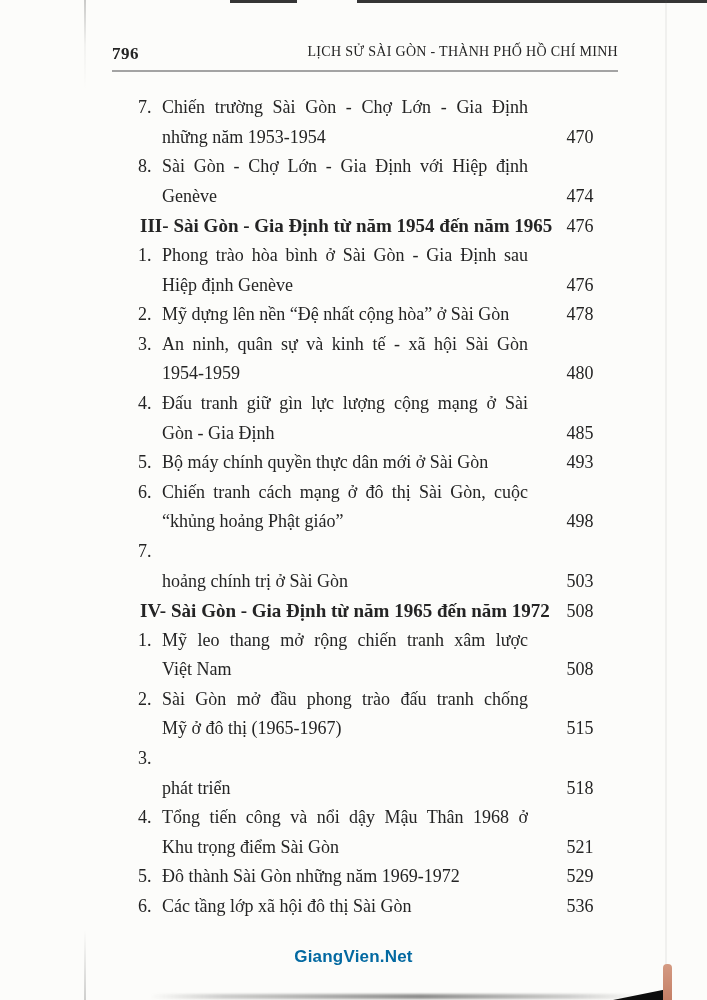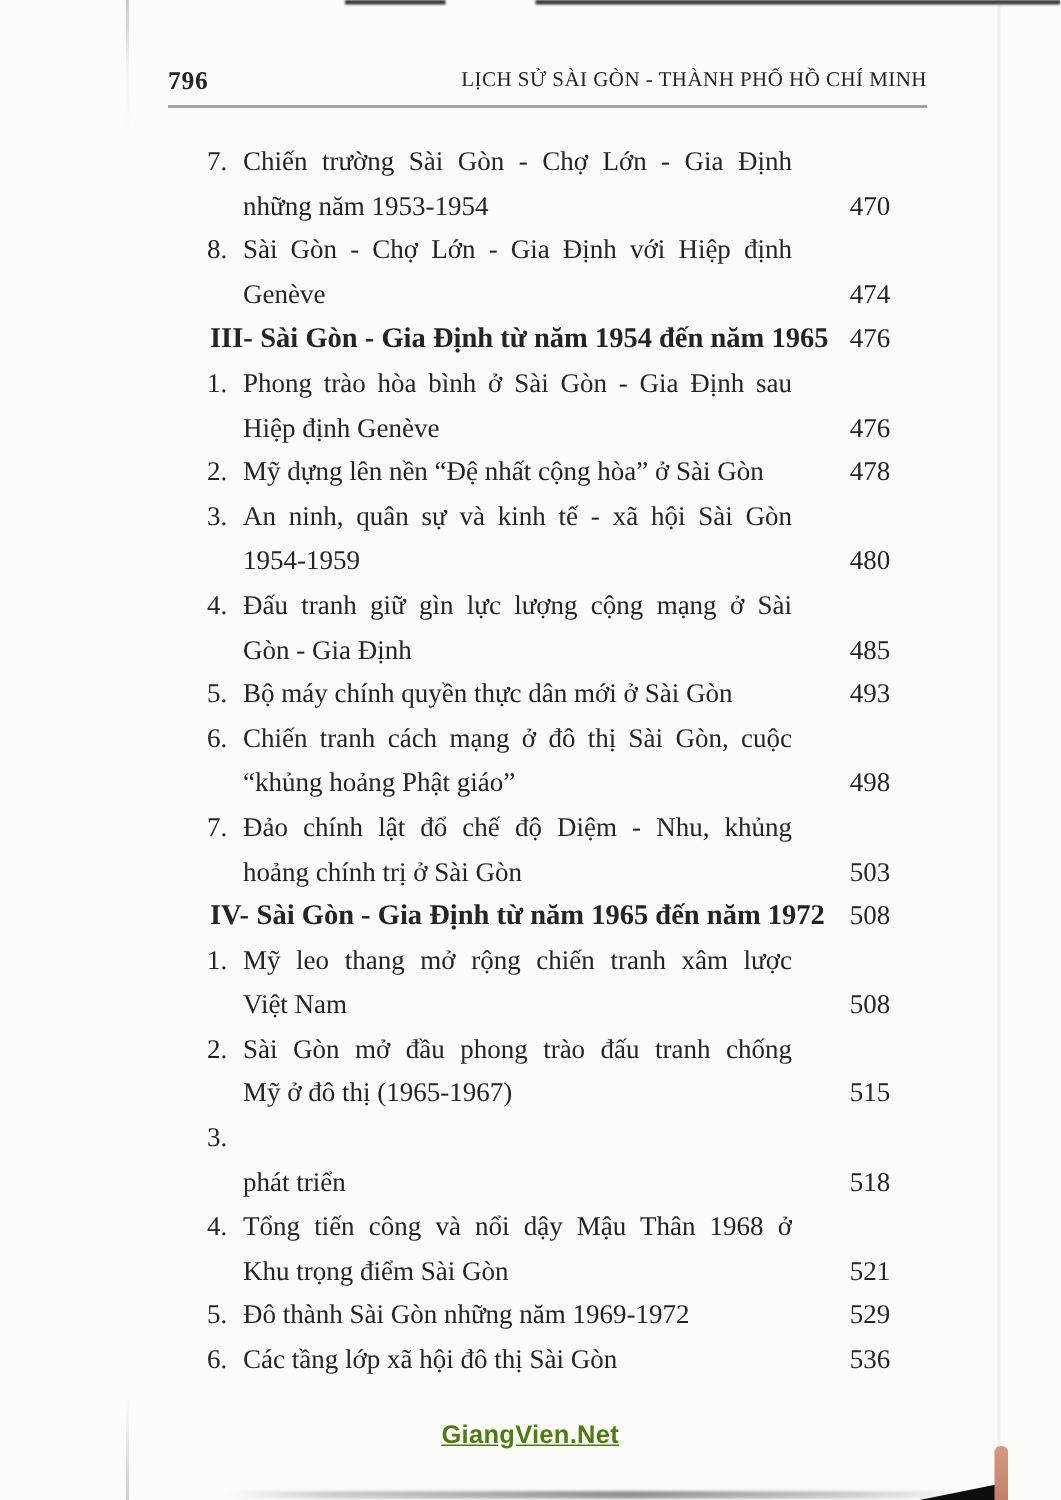--- a/index.html
+++ b/index.html
@@ -4,21 +4,21 @@
 <style>
   html,body{margin:0;padding:0;}
   body{
     width:707px;height:1000px;position:relative;overflow:hidden;
     background:#fcfcfa;color:#242424;
     font-family:"Liberation Serif", serif;
   }
   
   .header{
     position:absolute;left:112px;top:44px;width:506px;
-    display:flex;justify-content:space-between;align-items:center;
+    display:flex;justify-content:space-between;align-items:flex-start;
     border-bottom:2px solid rgba(125,125,125,.7);
     padding-bottom:6px;
   }
   .page-num{font-weight:bold;font-size:17px;letter-spacing:.5px;}
   .header-title{font-weight:normal;font-size:14px;letter-spacing:.3px;}
   
   .toc{position:absolute;left:112px;top:93px;width:490px;}
   .row{
     display:flex;align-items:baseline;height:29.6px;line-height:29.6px;
     font-size:18px;overflow:hidden;
@@ -154,21 +154,20 @@
     <span class="text">Chiến tranh cách mạng ở đô thị Sài Gòn, cuộc</span>
 
   </div>
     <div class="row cont">
 
     <span class="text">“khủng hoảng Phật giáo”</span>
     <span class="pg">498</span>
   </div>
     <div class="row item nopage">
     <span class="num">7.</span>
-    <span class="text">Đảo chính lật đổ chế độ Diệm - Nhu, khủng</span>
 
   </div>
     <div class="row cont">
 
     <span class="text">hoảng chính trị ở Sài Gòn</span>
     <span class="pg">503</span>
   </div>
     <div class="row section">
     <span class="num">IV-</span>
     <span class="text">Sài Gòn - Gia Định từ năm 1965 đến năm 1972</span>
@@ -218,13 +217,13 @@
     <span class="text">Đô thành Sài Gòn những năm 1969-1972</span>
     <span class="pg">529</span>
   </div>
     <div class="row item">
     <span class="num">6.</span>
     <span class="text">Các tầng lớp xã hội đô thị Sài Gòn</span>
     <span class="pg">536</span>
   </div>
   </div>
 
-<div class="watermark" style="color: #4d7c0f; text-decoration: underline;">GiangVien.Net</div>
+<div class="watermark" style="color: #0369a1;">GiangVien.Net</div>
 
 </body></html>

